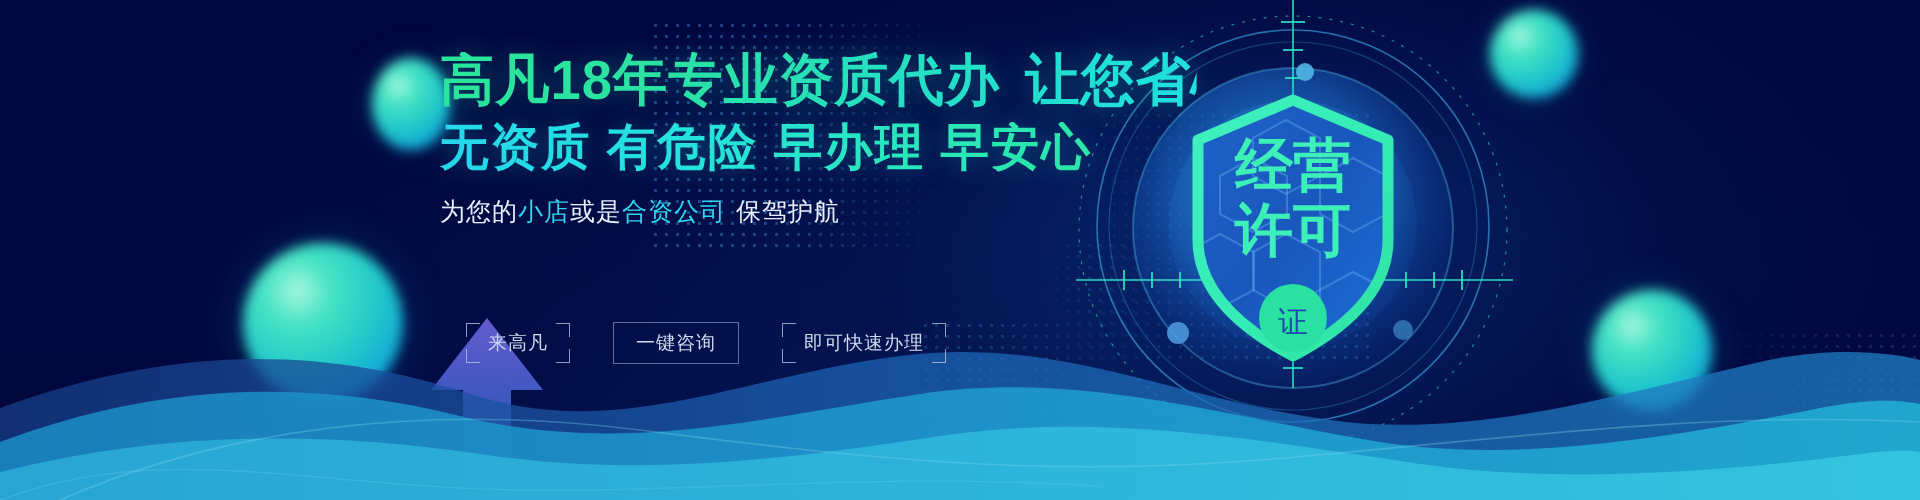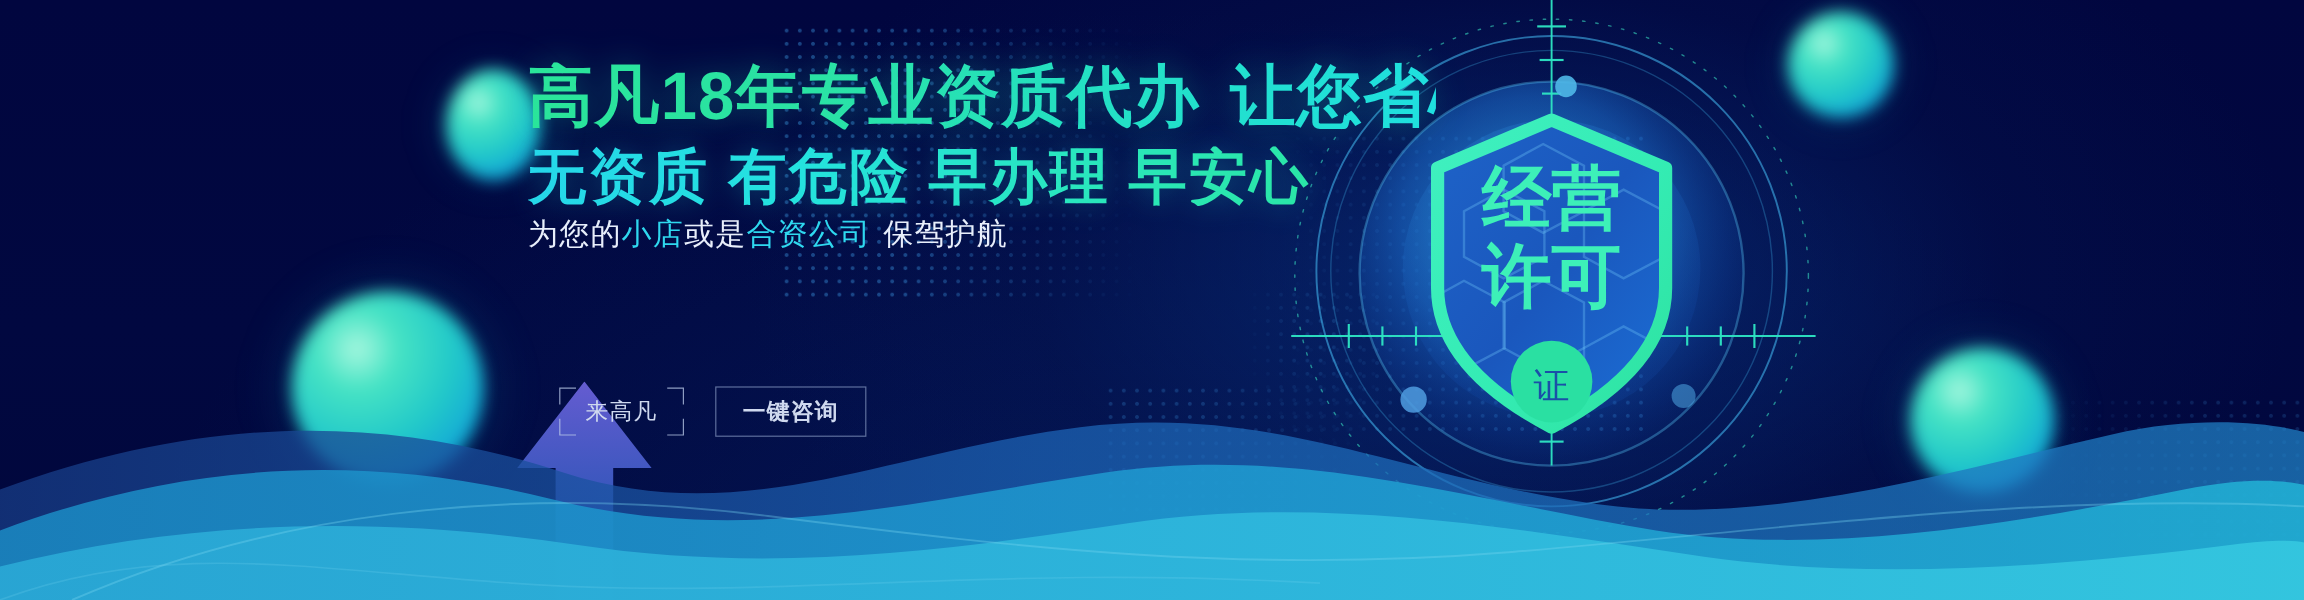--- a/index.html
+++ b/index.html
@@ -118,52 +118,52 @@
     background-clip: text;
     color: transparent;
     -webkit-text-fill-color: transparent;
     filter: drop-shadow(0 0 12px rgba(35,215,225,0.32));
     transform: scaleX(0.97);
     transform-origin: left center;
   }
   .line2 span + span { margin-left: 16px; }
 
   .line3 {
-    margin-top: 10px;
+    margin-top: 26px;
     font-size: 25px;
     color: #e8eefb;
     letter-spacing: 1px;
     white-space: nowrap;
     line-height: 1.1;
   }
   .line3 .hl { color: #2fd8ef; }
   .line3 .sp { display:inline-block; width: 10px; }
 
   
   #tags {
     position: absolute;
     left: 466px; top: 322px;
     display: flex;
     align-items: center;
-    gap: 26px;
+    gap: 43px;
   }
   .tag {
     position: relative;
     padding: 7px 22px;
     font-size: 19px;
     color: #cfd9ef;
     letter-spacing: 1px;
     white-space: nowrap;
   }
   .tag .c { position: absolute; width: 13px; height: 13px; }
   .tag .tl { left:0; top:0; border-left:1px solid rgba(190,205,235,.75); border-top:1px solid rgba(190,205,235,.75); }
   .tag .tr { right:0; top:0; border-right:1px solid rgba(190,205,235,.75); border-top:1px solid rgba(190,205,235,.75); }
   .tag .bl { left:0; bottom:0; border-left:1px solid rgba(190,205,235,.75); border-bottom:1px solid rgba(190,205,235,.75); }
   .tag .br { right:0; bottom:0; border-right:1px solid rgba(190,205,235,.75); border-bottom:1px solid rgba(190,205,235,.75); }
-  .tag.box { border: 1px solid rgba(170,190,225,.55); font-weight: bold; }
+  .tag.box { border: 1px solid rgba(170,190,225,.55); }
 </style>
 </head>
 <body>
 
 <div id="banner">
 
   <div class="bg-base"></div>
 
   <div class="dots fade-r" id="dots-1"></div>
   <div class="dots fade-l" id="dots-2"></div>
@@ -319,15 +319,19 @@
   </div>
 
   <div id="tags">
     <div class="tag">
       <span class="c tl"></span><span class="c tr"></span><span class="c bl"></span><span class="c br"></span>
       <span>来高凡</span>
     </div>
     <div class="tag box">
       <span>一键咨询</span>
     </div>
+    <div class="tag">
+      <span class="c tl"></span><span class="c tr"></span><span class="c bl"></span><span class="c br"></span>
+      <span>即可快速办理</span>
+    </div>
   </div>
 
 </div>
 
 </body></html>

